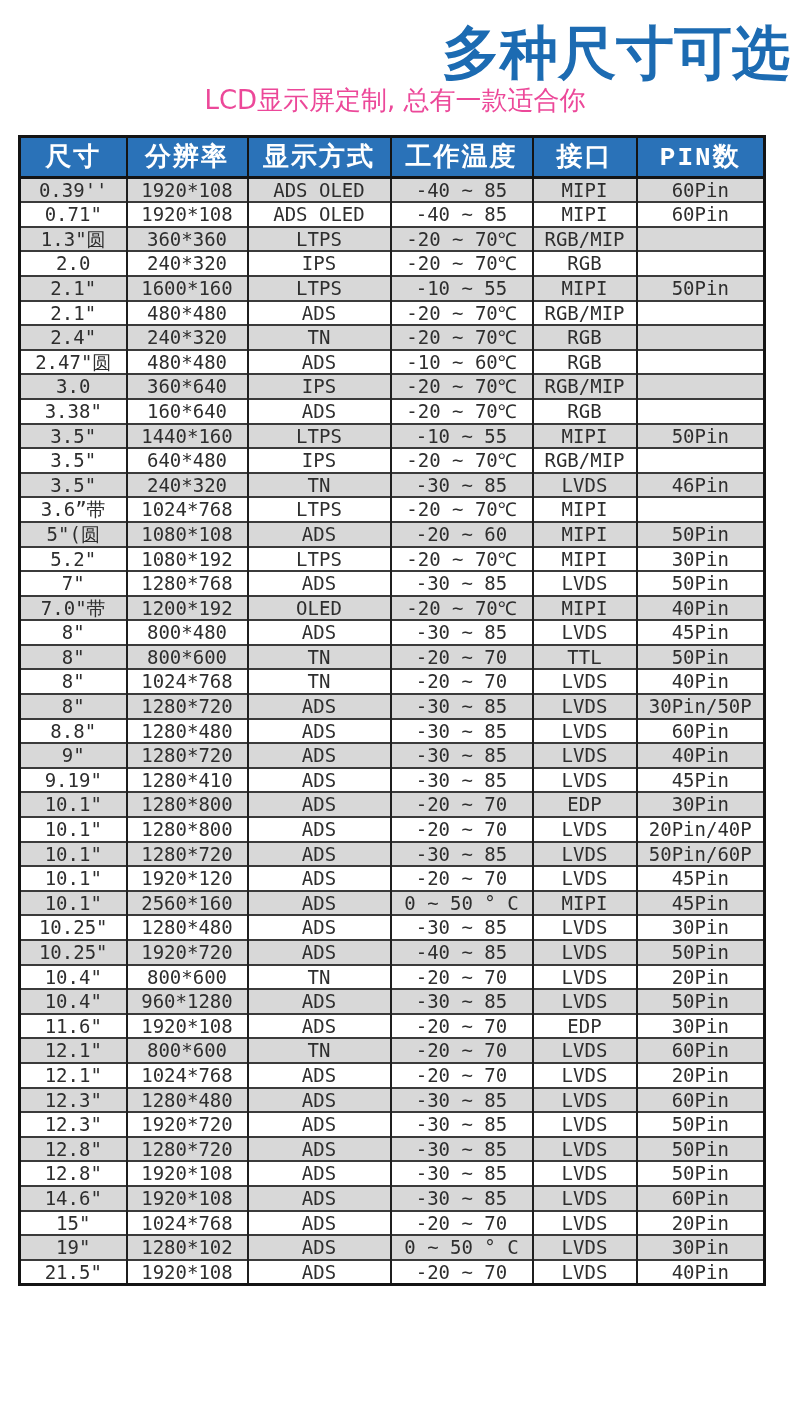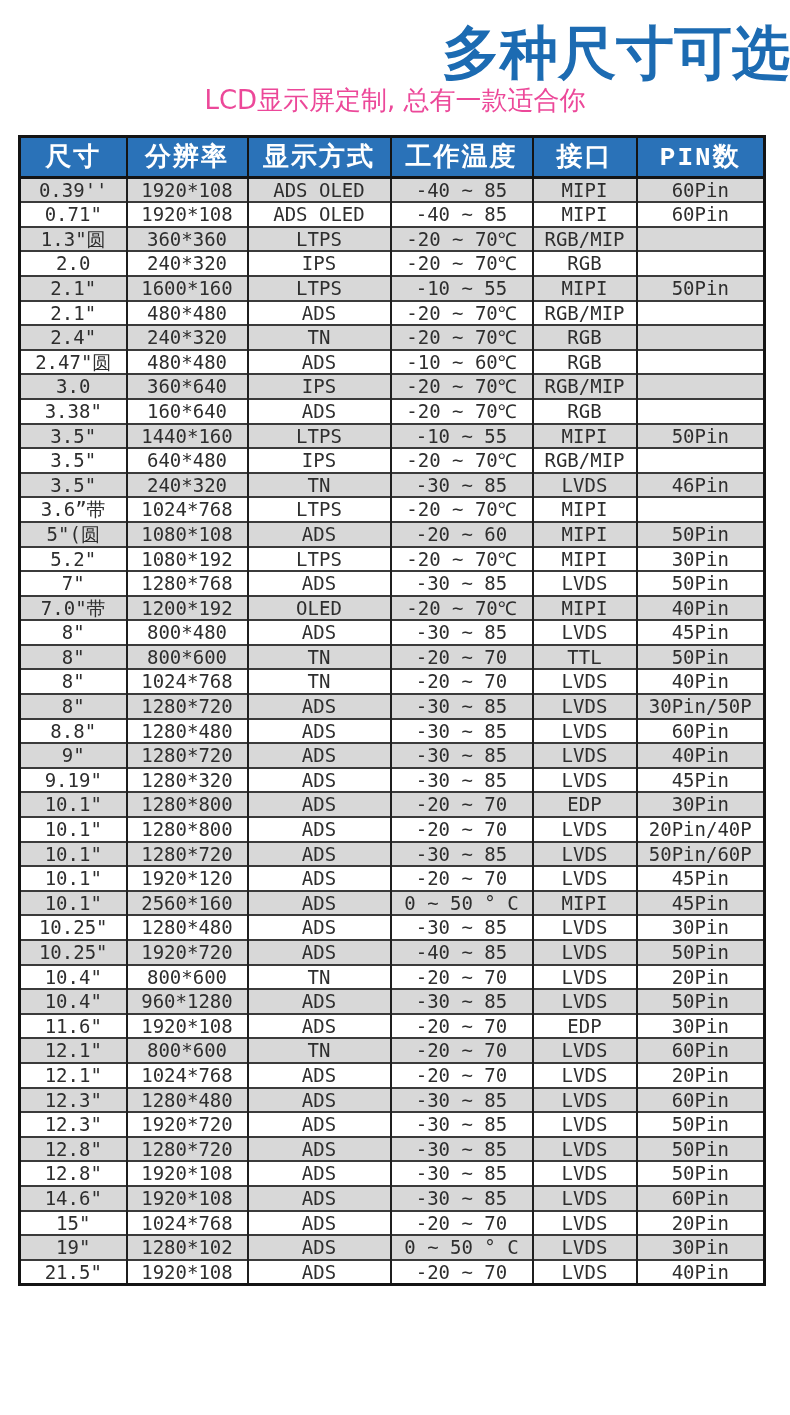--- a/index.html
+++ b/index.html
@@ -286,21 +286,21 @@
         <tr class="odd">
           <td>9"</td>
           <td>1280*720</td>
           <td>ADS</td>
           <td>-30 ~ 85</td>
           <td>LVDS</td>
           <td>40Pin</td>
         </tr>
         <tr class="even">
           <td>9.19"</td>
-          <td>1280*320</td>
+          <td>1280*410</td>
           <td>ADS</td>
           <td>-30 ~ 85</td>
           <td>LVDS</td>
           <td>45Pin</td>
         </tr>
         <tr class="odd">
           <td>10.1"</td>
           <td>1280*800</td>
           <td>ADS</td>
           <td>-20 ~ 70</td>

